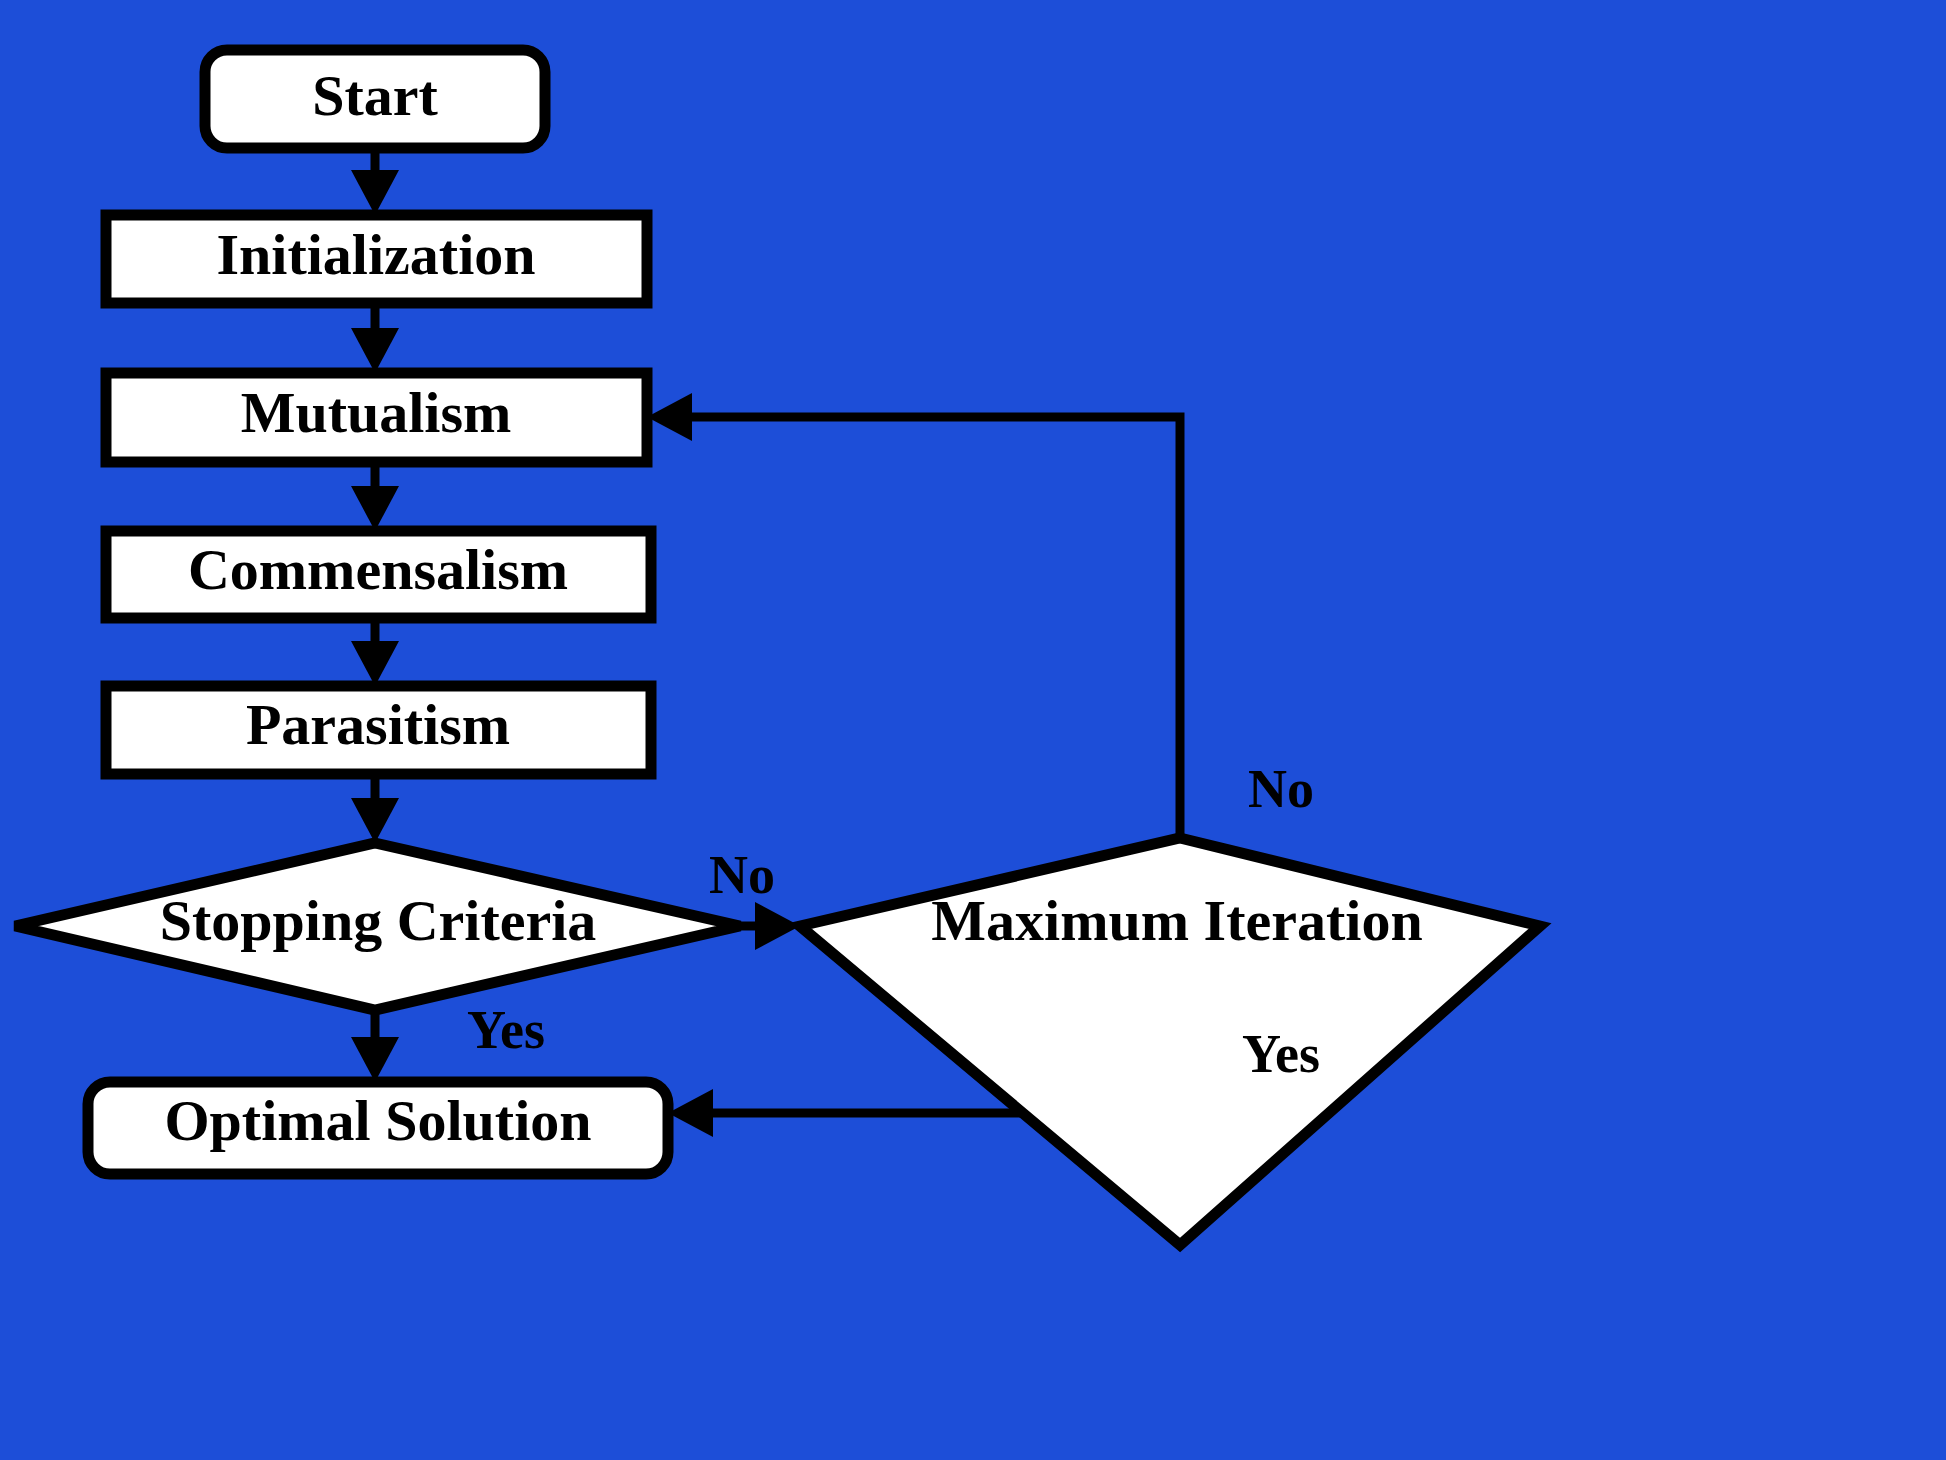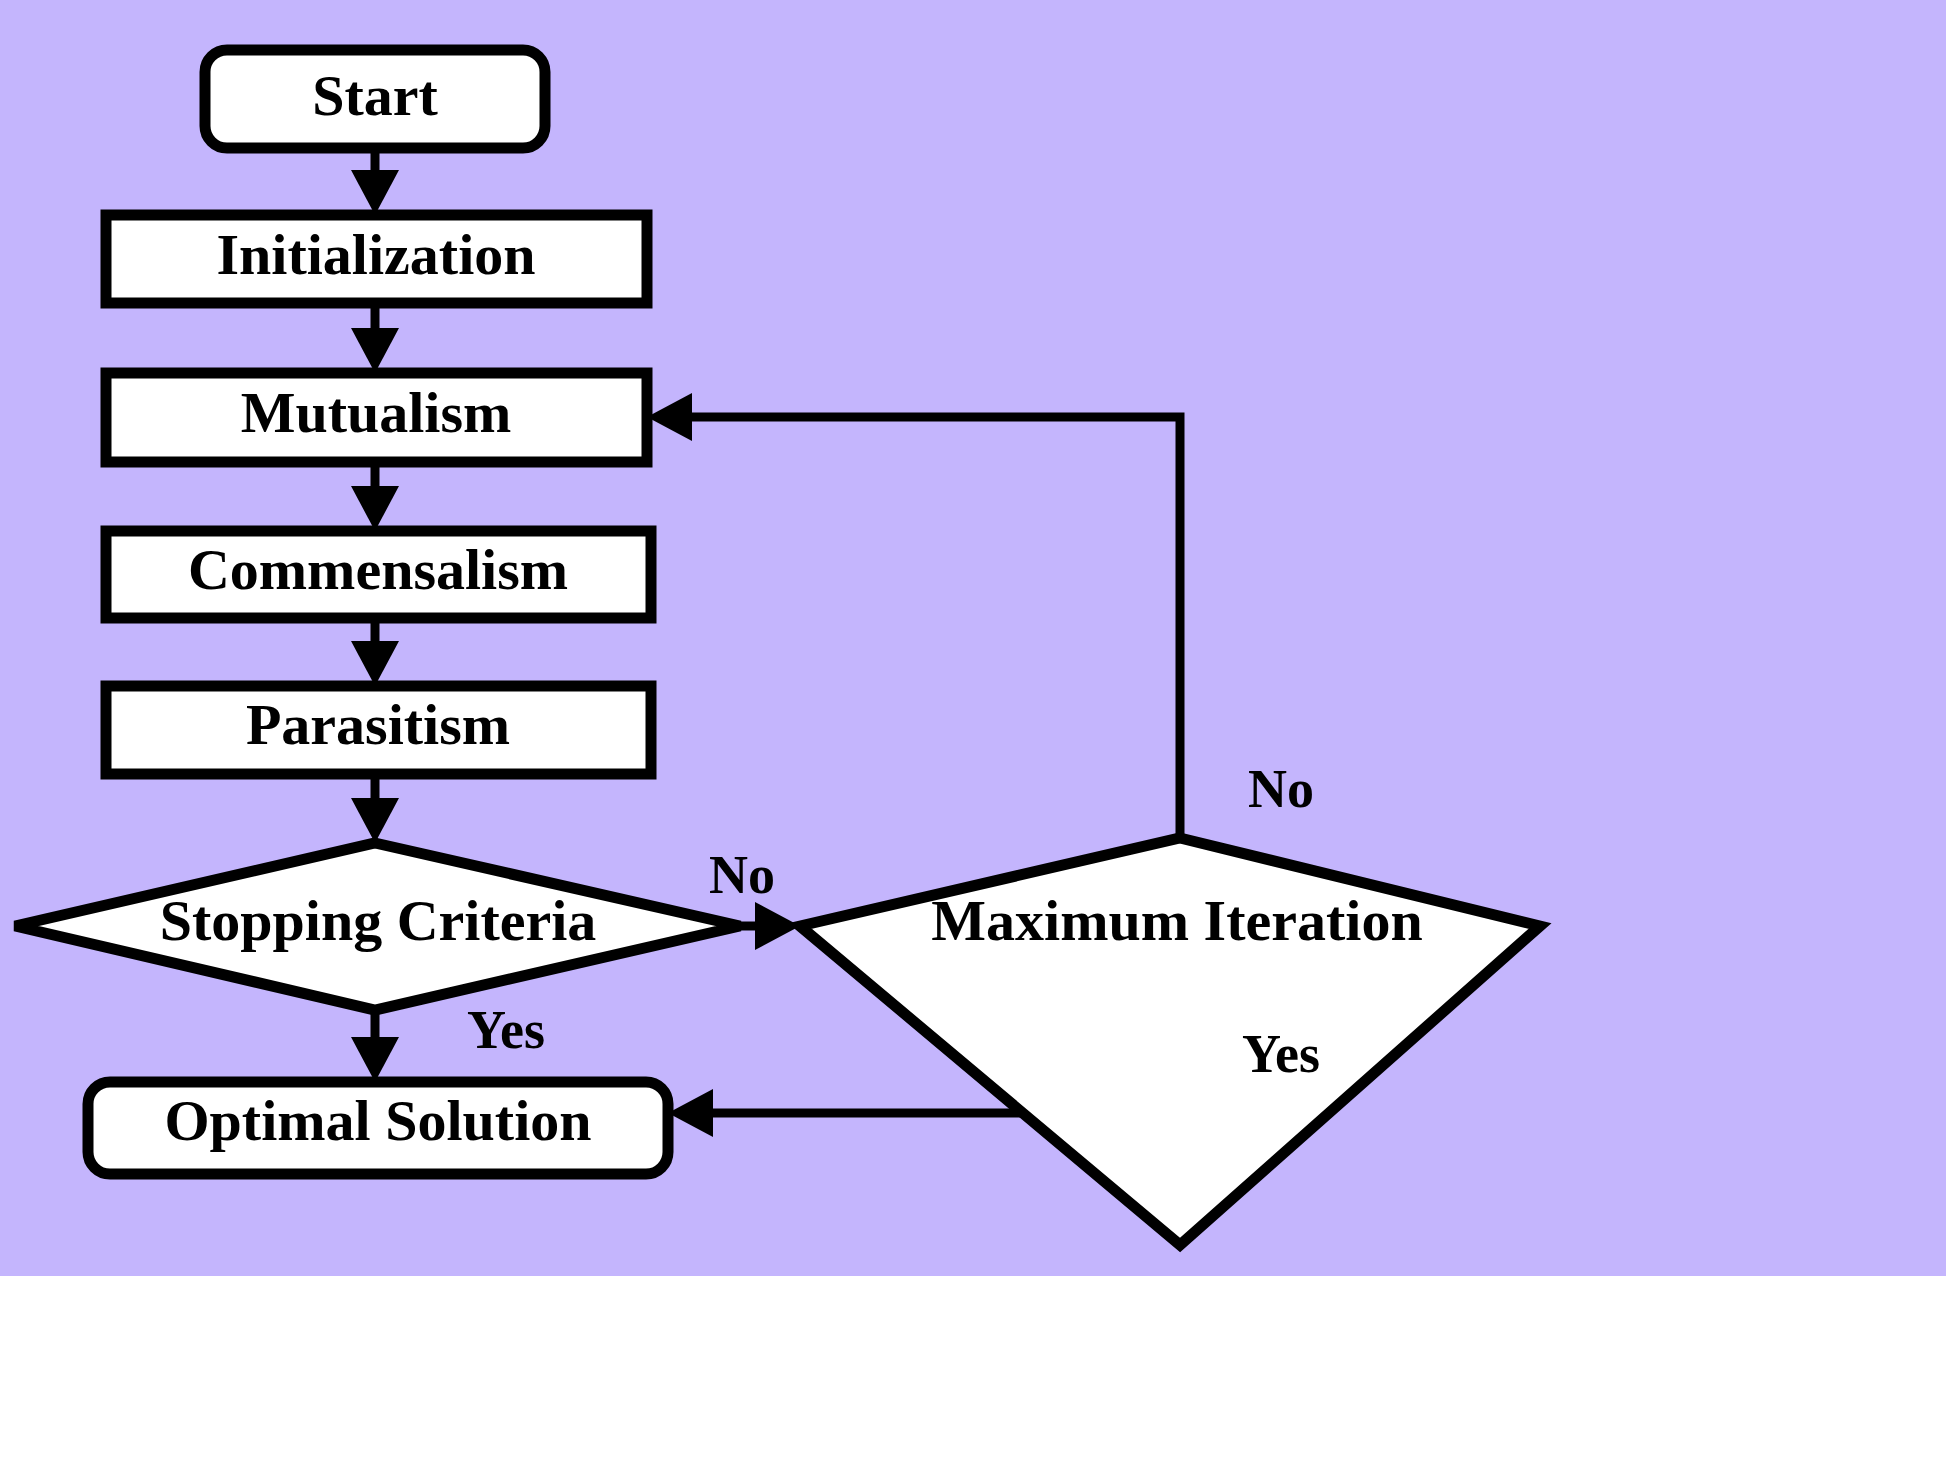--- a/index.html
+++ b/index.html
@@ -3,22 +3,22 @@
 <meta charset="utf-8">
 <style>
   html, body {
     margin: 0;
     padding: 0;
     background: #ffffff;
   }
   #canvas {
     position: relative;
     width: 1946px;
-    height: 1276px;
-    background: #c4b5fd;
+    height: 1460px;
+    background: #1d4ed8;
     overflow: hidden;
     font-family: "Liberation Serif", "DejaVu Serif", serif;
   }
   svg.flow {
     position: absolute;
     left: 0;
     top: 0;
     width: 1946px;
     height: 1460px;
   }

